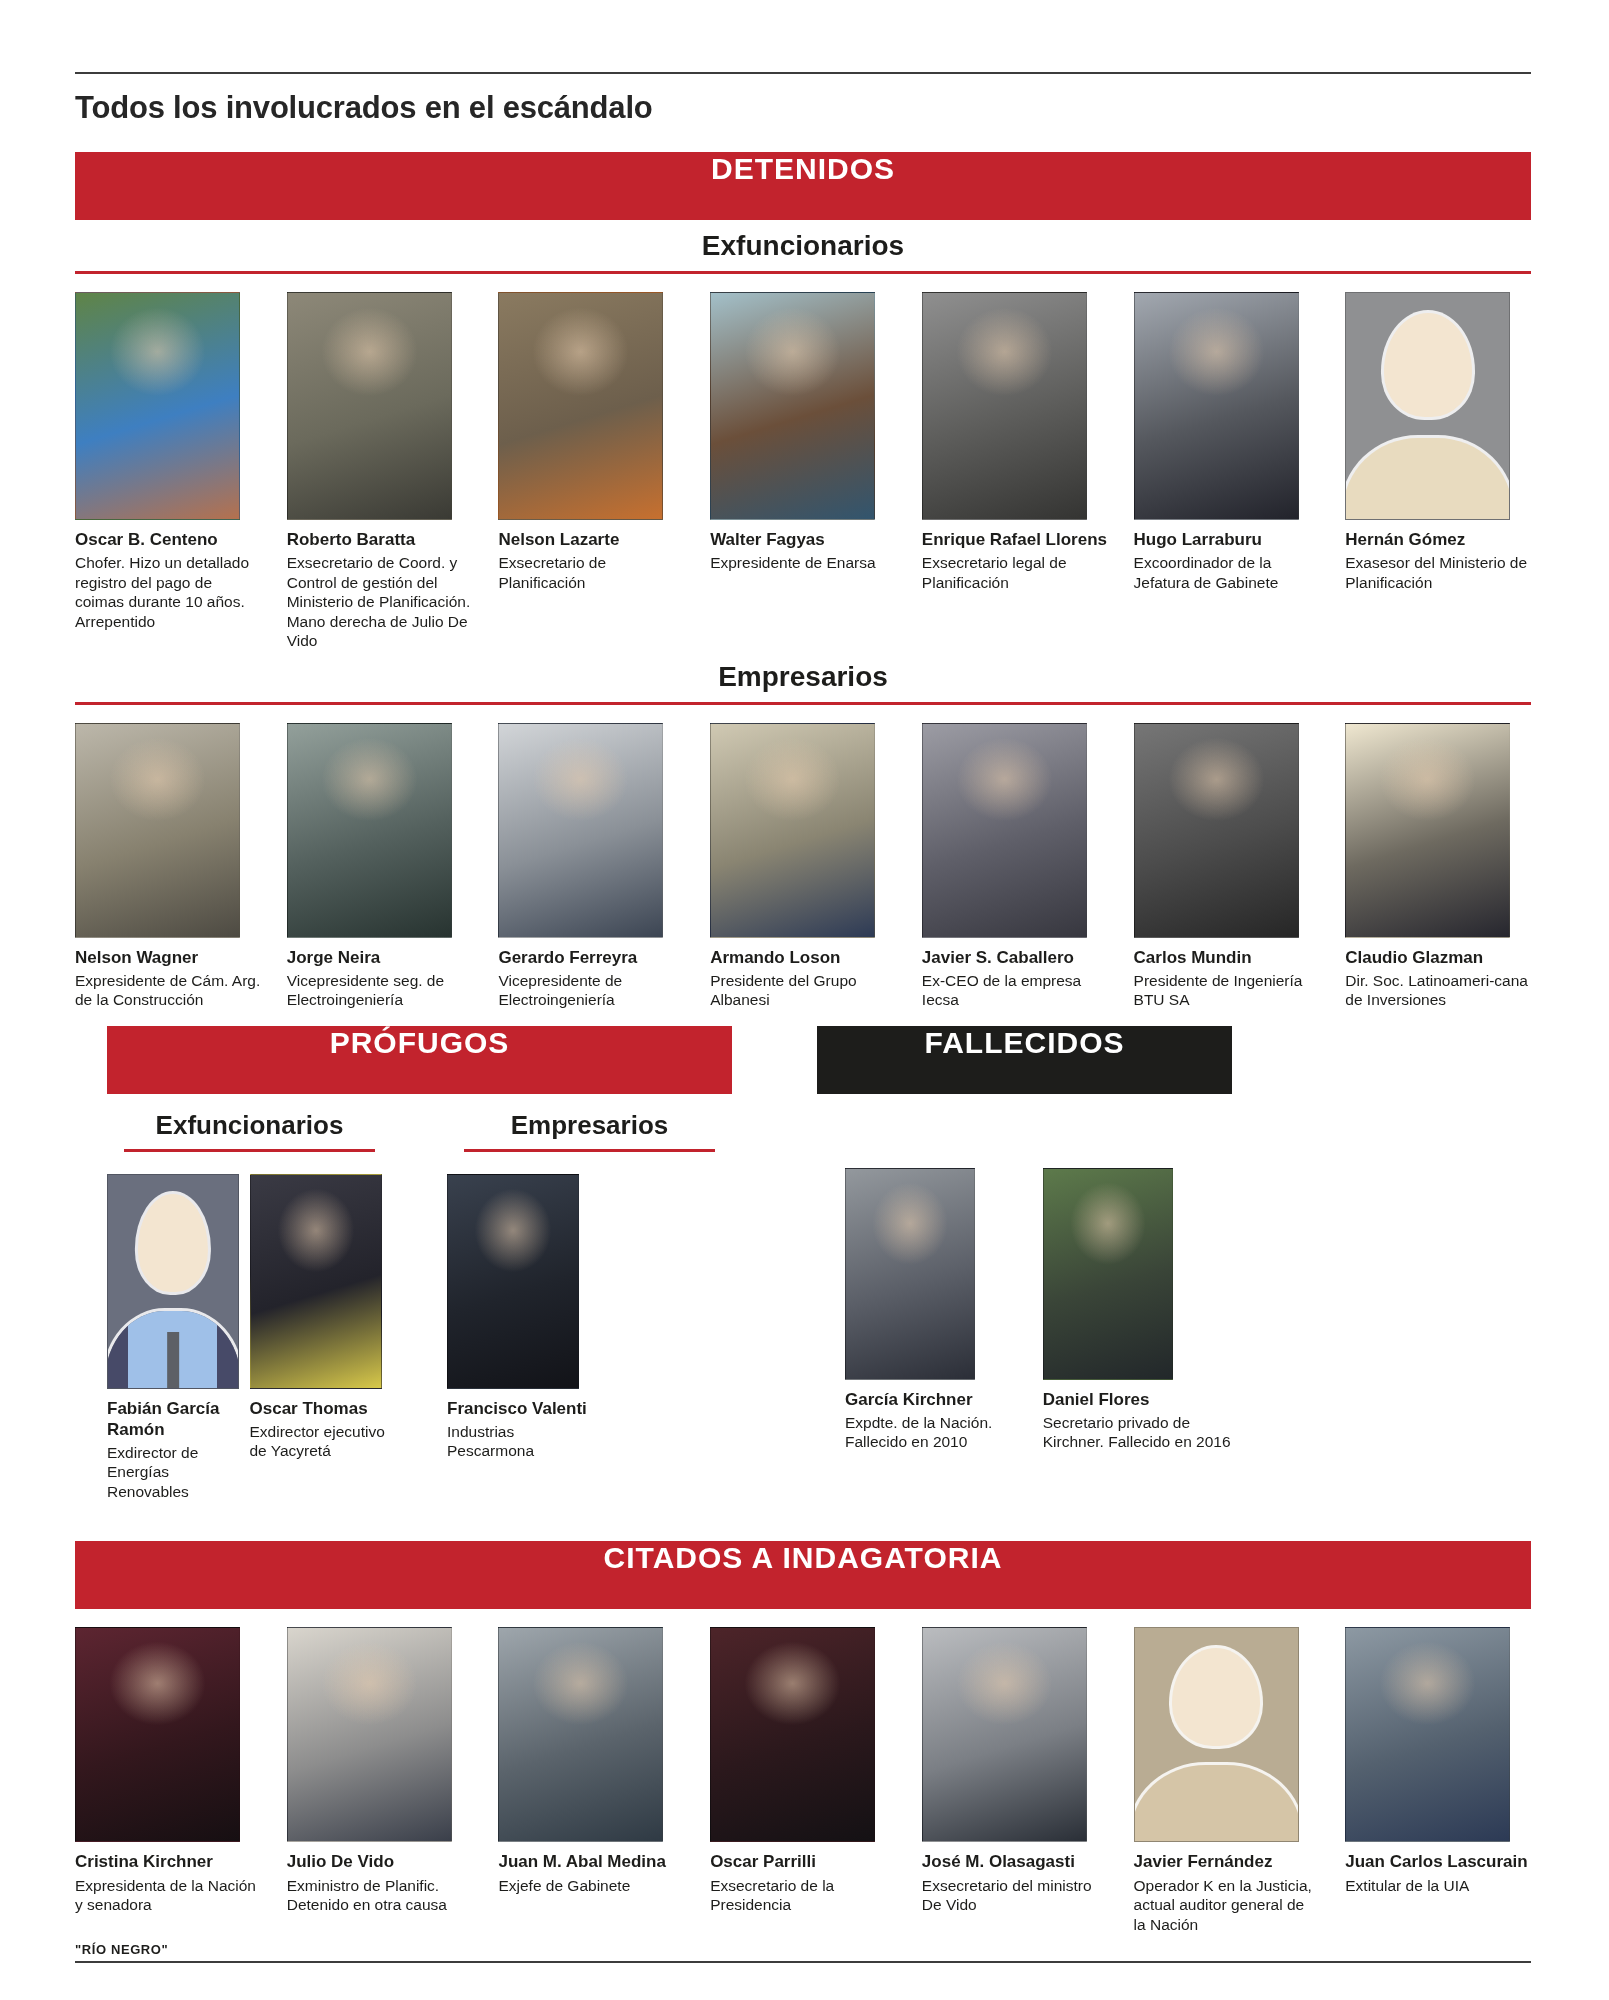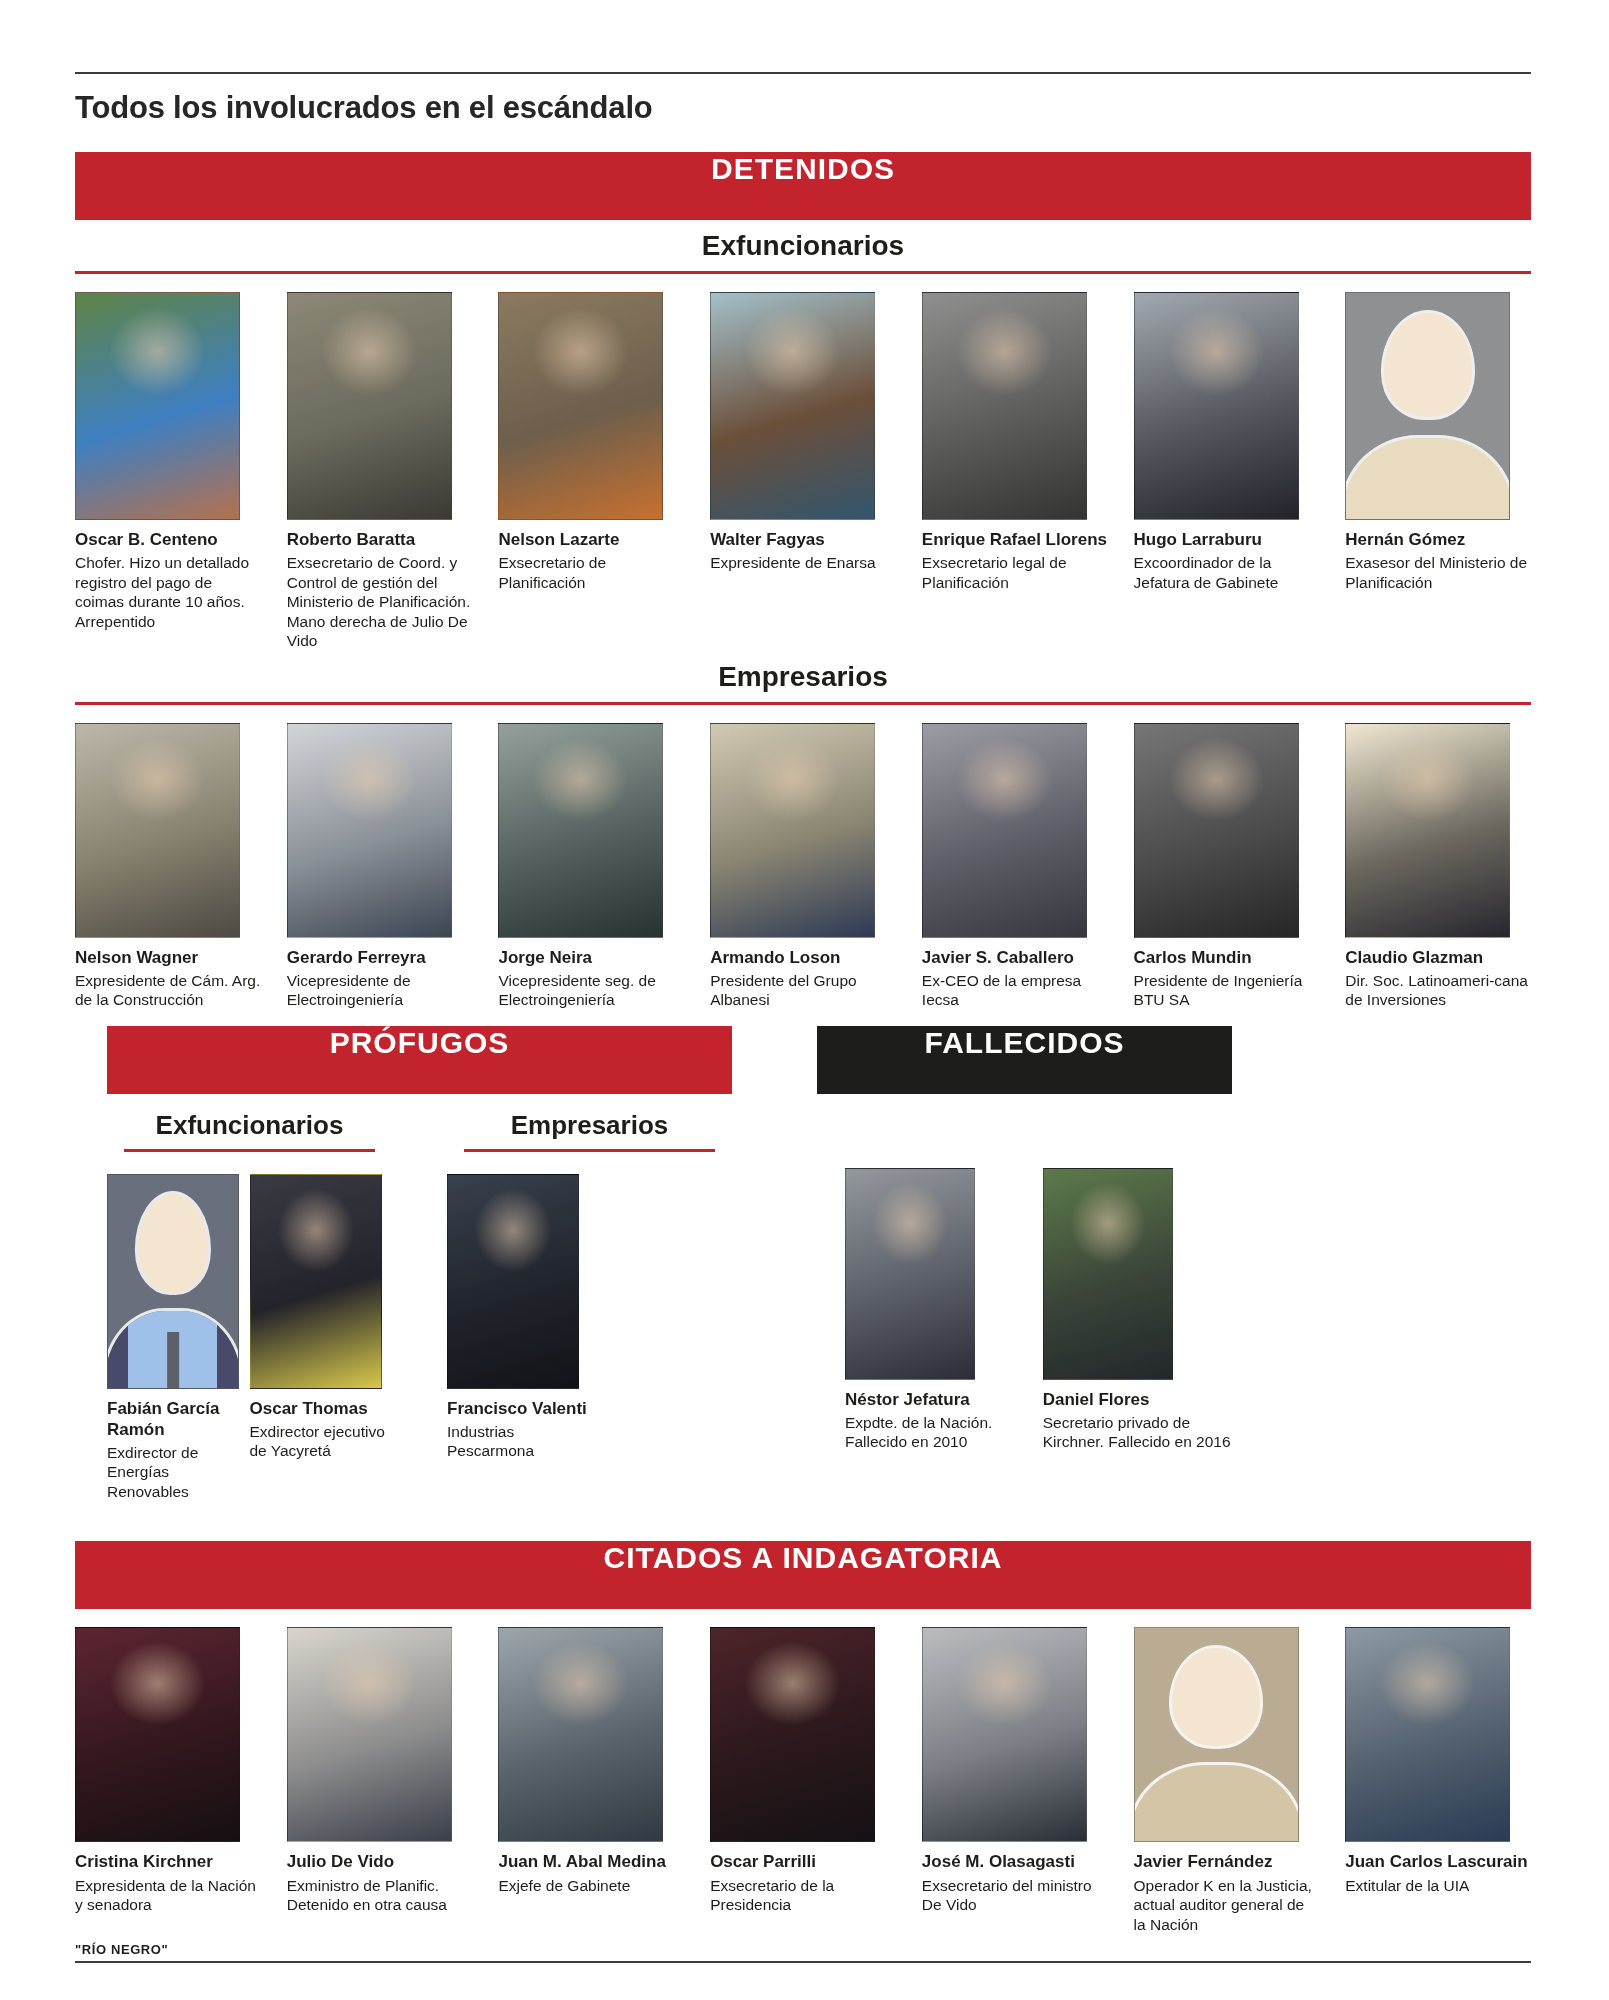--- a/index.html
+++ b/index.html
@@ -106,28 +106,28 @@
 
     <h2 class="subhead">Empresarios</h2>
 
     <div class="grid7">
         <div class="cell">
           <div class="photo" style="height: 215px; background: radial-gradient(42% 28% at 50% 26%, rgba(233, 206, 176, 0.55), rgba(233, 206, 176, 0) 70%), linear-gradient(163deg, rgb(188, 183, 170) 0%, rgb(135, 129, 111) 55%, rgb(77, 74, 66) 100%);"></div>
           <div class="pname">Nelson Wagner</div>
           <div class="prole">Expresidente de Cám. Arg. de la Construcción</div>
         </div>
         <div class="cell">
+          <div class="photo" style="height: 215px; background: radial-gradient(42% 28% at 50% 26%, rgba(233, 206, 176, 0.55), rgba(233, 206, 176, 0) 70%), linear-gradient(163deg, rgb(147, 160, 155) 0%, rgb(84, 97, 94) 55%, rgb(39, 51, 48) 100%);"></div>
+          <div class="pname">Jorge Neira</div>
+          <div class="prole">Vicepresidente seg. de Electroingeniería</div>
+        </div>
+        <div class="cell">
           <div class="photo" style="height: 215px; background: radial-gradient(42% 28% at 50% 26%, rgba(233, 206, 176, 0.55), rgba(233, 206, 176, 0) 70%), linear-gradient(163deg, rgb(210, 213, 216) 0%, rgb(138, 144, 151) 55%, rgb(60, 69, 83) 100%);"></div>
           <div class="pname">Gerardo Ferreyra</div>
           <div class="prole">Vicepresidente de Electroingeniería</div>
-        </div>
-        <div class="cell">
-          <div class="photo" style="height: 215px; background: radial-gradient(42% 28% at 50% 26%, rgba(233, 206, 176, 0.55), rgba(233, 206, 176, 0) 70%), linear-gradient(163deg, rgb(147, 160, 155) 0%, rgb(84, 97, 94) 55%, rgb(39, 51, 48) 100%);"></div>
-          <div class="pname">Jorge Neira</div>
-          <div class="prole">Vicepresidente seg. de Electroingeniería</div>
         </div>
         <div class="cell">
           <div class="photo" style="height: 215px; background: radial-gradient(42% 28% at 50% 26%, rgba(233, 206, 176, 0.55), rgba(233, 206, 176, 0) 70%), linear-gradient(163deg, rgb(208, 201, 179) 0%, rgb(138, 133, 114) 55%, rgb(45, 58, 85) 100%);"></div>
           <div class="pname">Armando Loson</div>
           <div class="prole">Presidente del Grupo Albanesi</div>
         </div>
         <div class="cell">
           <div class="photo" style="height: 215px; background: radial-gradient(42% 28% at 50% 26%, rgba(233, 206, 176, 0.55), rgba(233, 206, 176, 0) 70%), linear-gradient(163deg, rgb(156, 156, 164) 0%, rgb(95, 95, 105) 55%, rgb(55, 55, 63) 100%);"></div>
           <div class="pname">Javier S. Caballero</div>
           <div class="prole">Ex-CEO de la empresa Iecsa</div>
@@ -181,21 +181,21 @@
           </div>
         </div>
       </div>
       <div class="fa-block">
         <div class="banner black">
           <span>FALLECIDOS</span>
         </div>
         <div class="row2 fa-row">
             <div class="cell">
               <div class="photo" style="height: 212px; background: radial-gradient(42% 28% at 50% 26%, rgba(233, 206, 176, 0.55), rgba(233, 206, 176, 0) 70%), linear-gradient(163deg, rgb(147, 152, 157) 0%, rgb(91, 95, 104) 55%, rgb(43, 46, 55) 100%);"></div>
-              <div class="pname">Néstor Jefatura</div>
+              <div class="pname">García Kirchner</div>
               <div class="prole">Expdte. de la Nación. Fallecido en 2010</div>
             </div>
             <div class="cell">
               <div class="photo" style="height: 212px; background: radial-gradient(42% 28% at 50% 26%, rgba(233, 206, 176, 0.55), rgba(233, 206, 176, 0) 70%), linear-gradient(163deg, rgb(93, 122, 75) 0%, rgb(58, 69, 56) 55%, rgb(34, 39, 42) 100%);"></div>
               <div class="pname">Daniel Flores</div>
               <div class="prole">Secretario privado de Kirchner. Fallecido en 2016</div>
             </div>
           </div>
       </div>
     </div>

